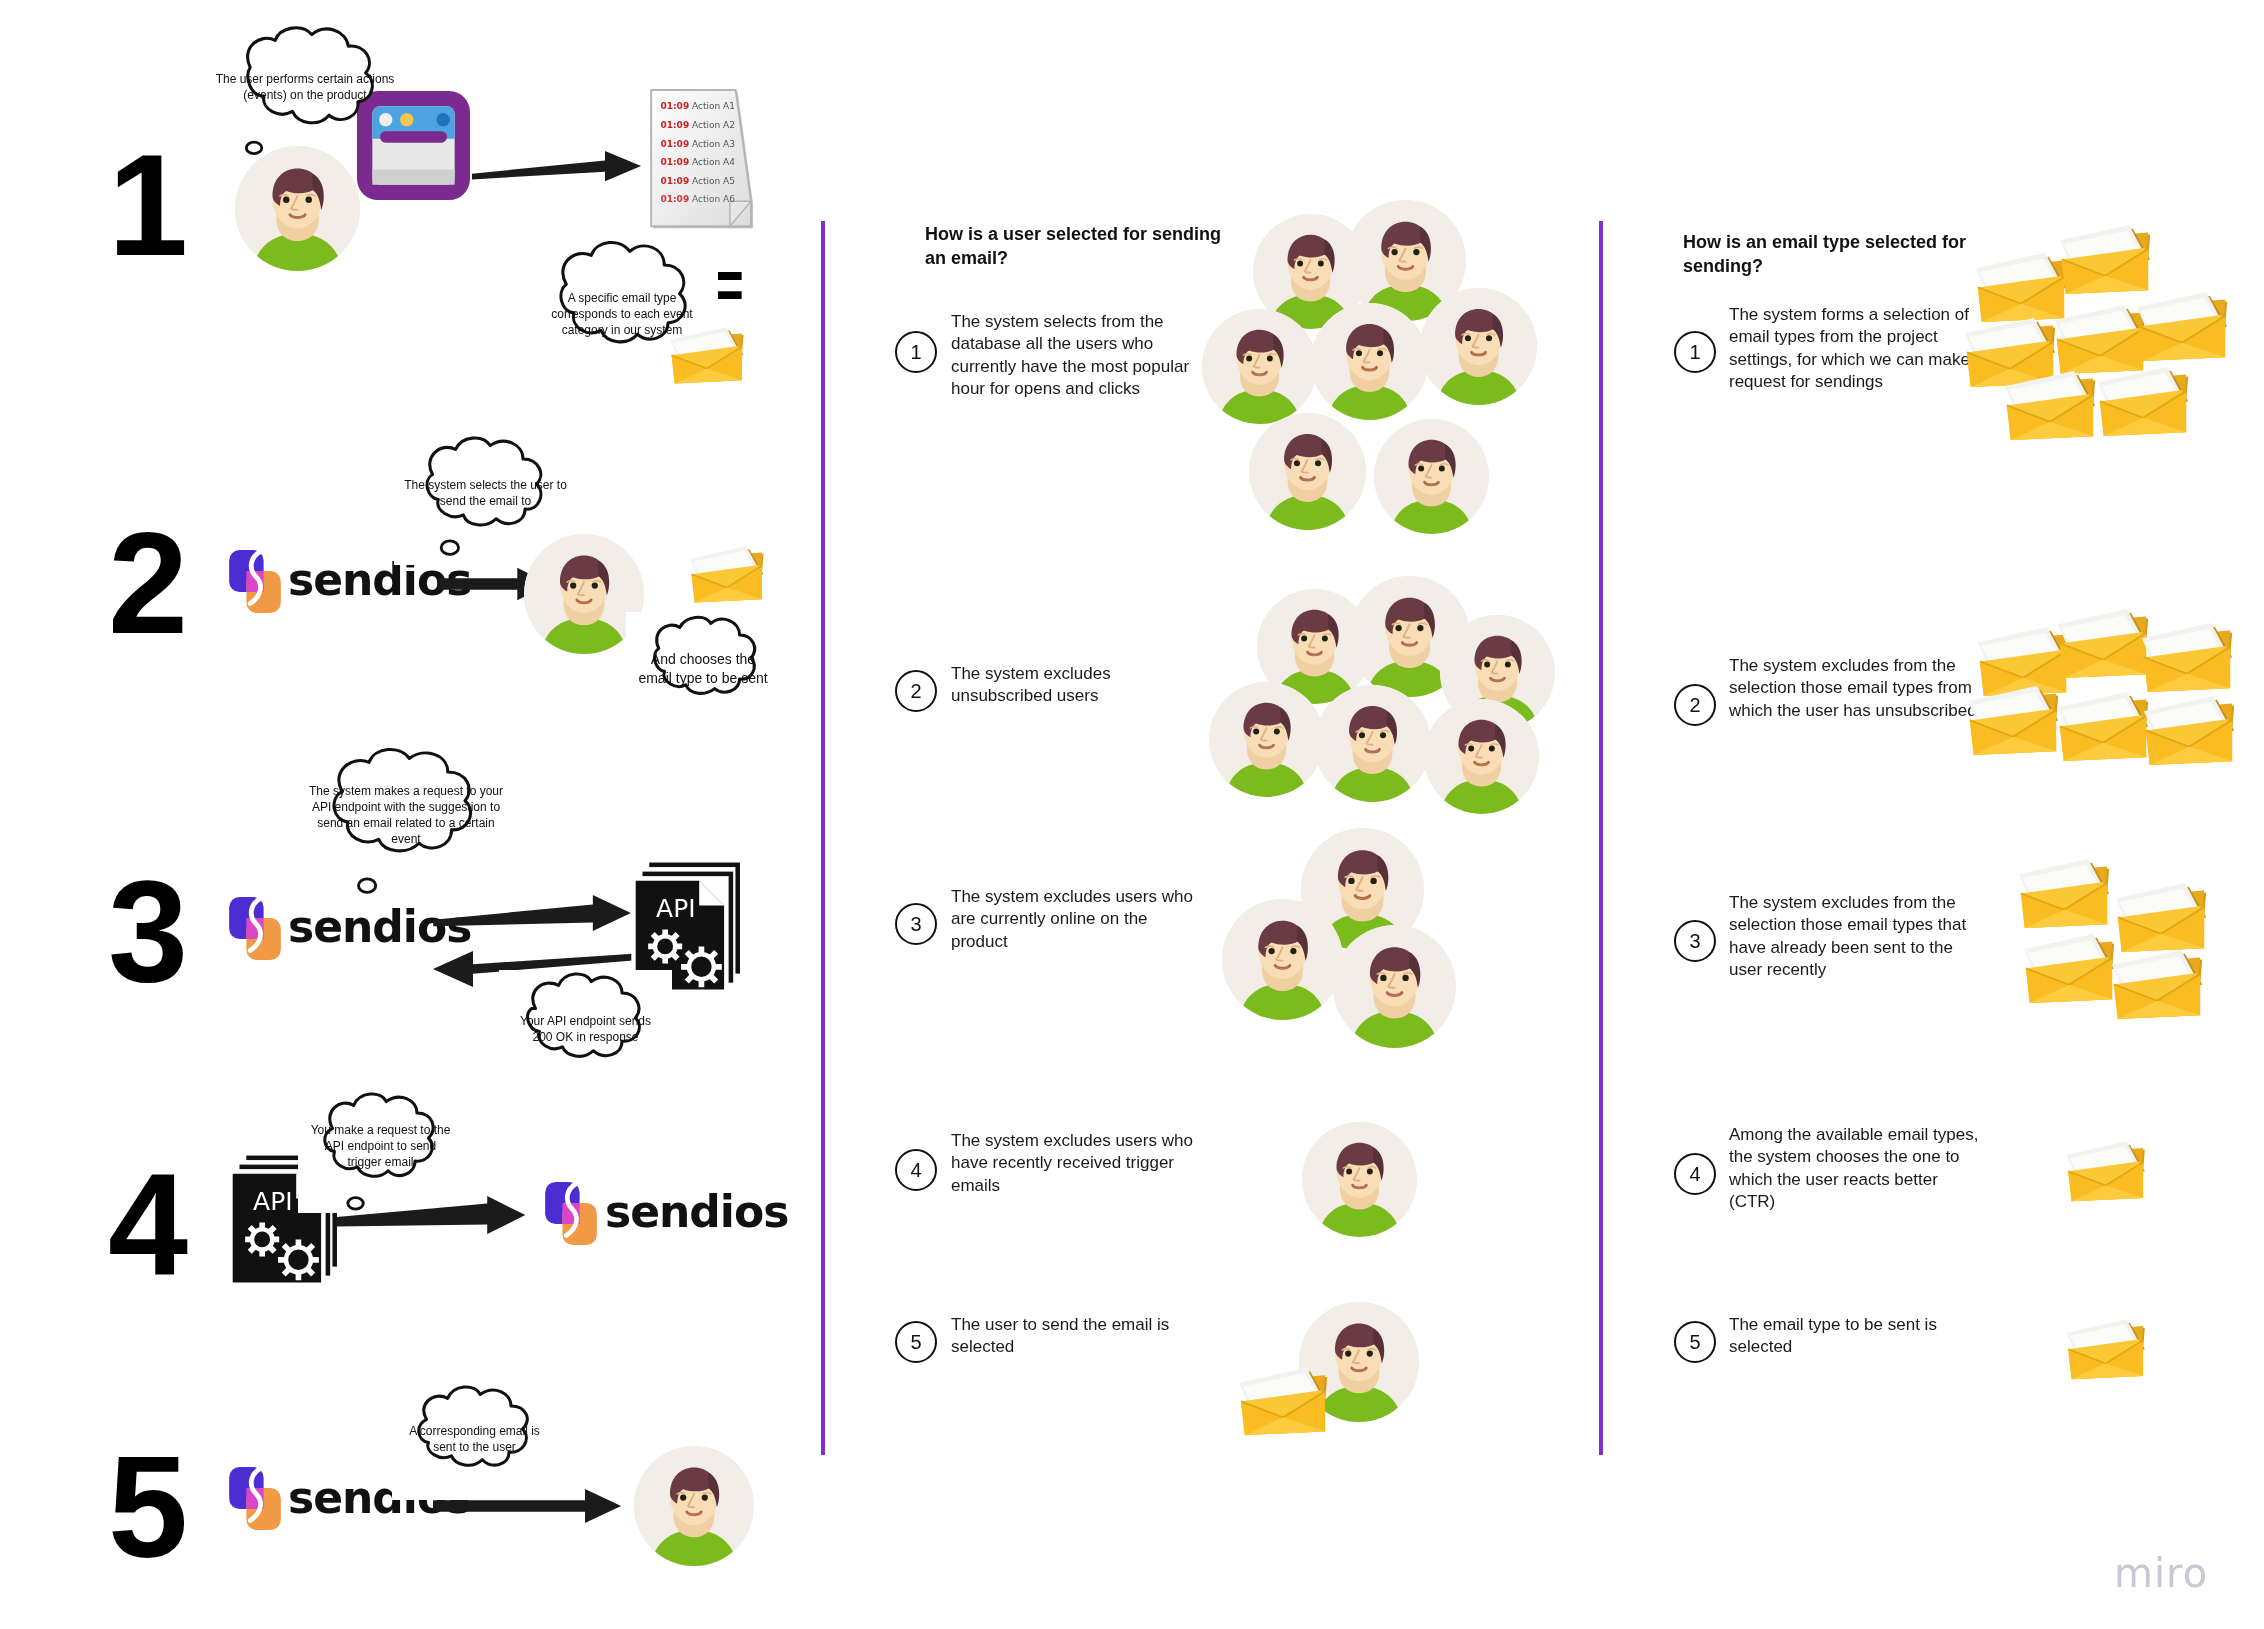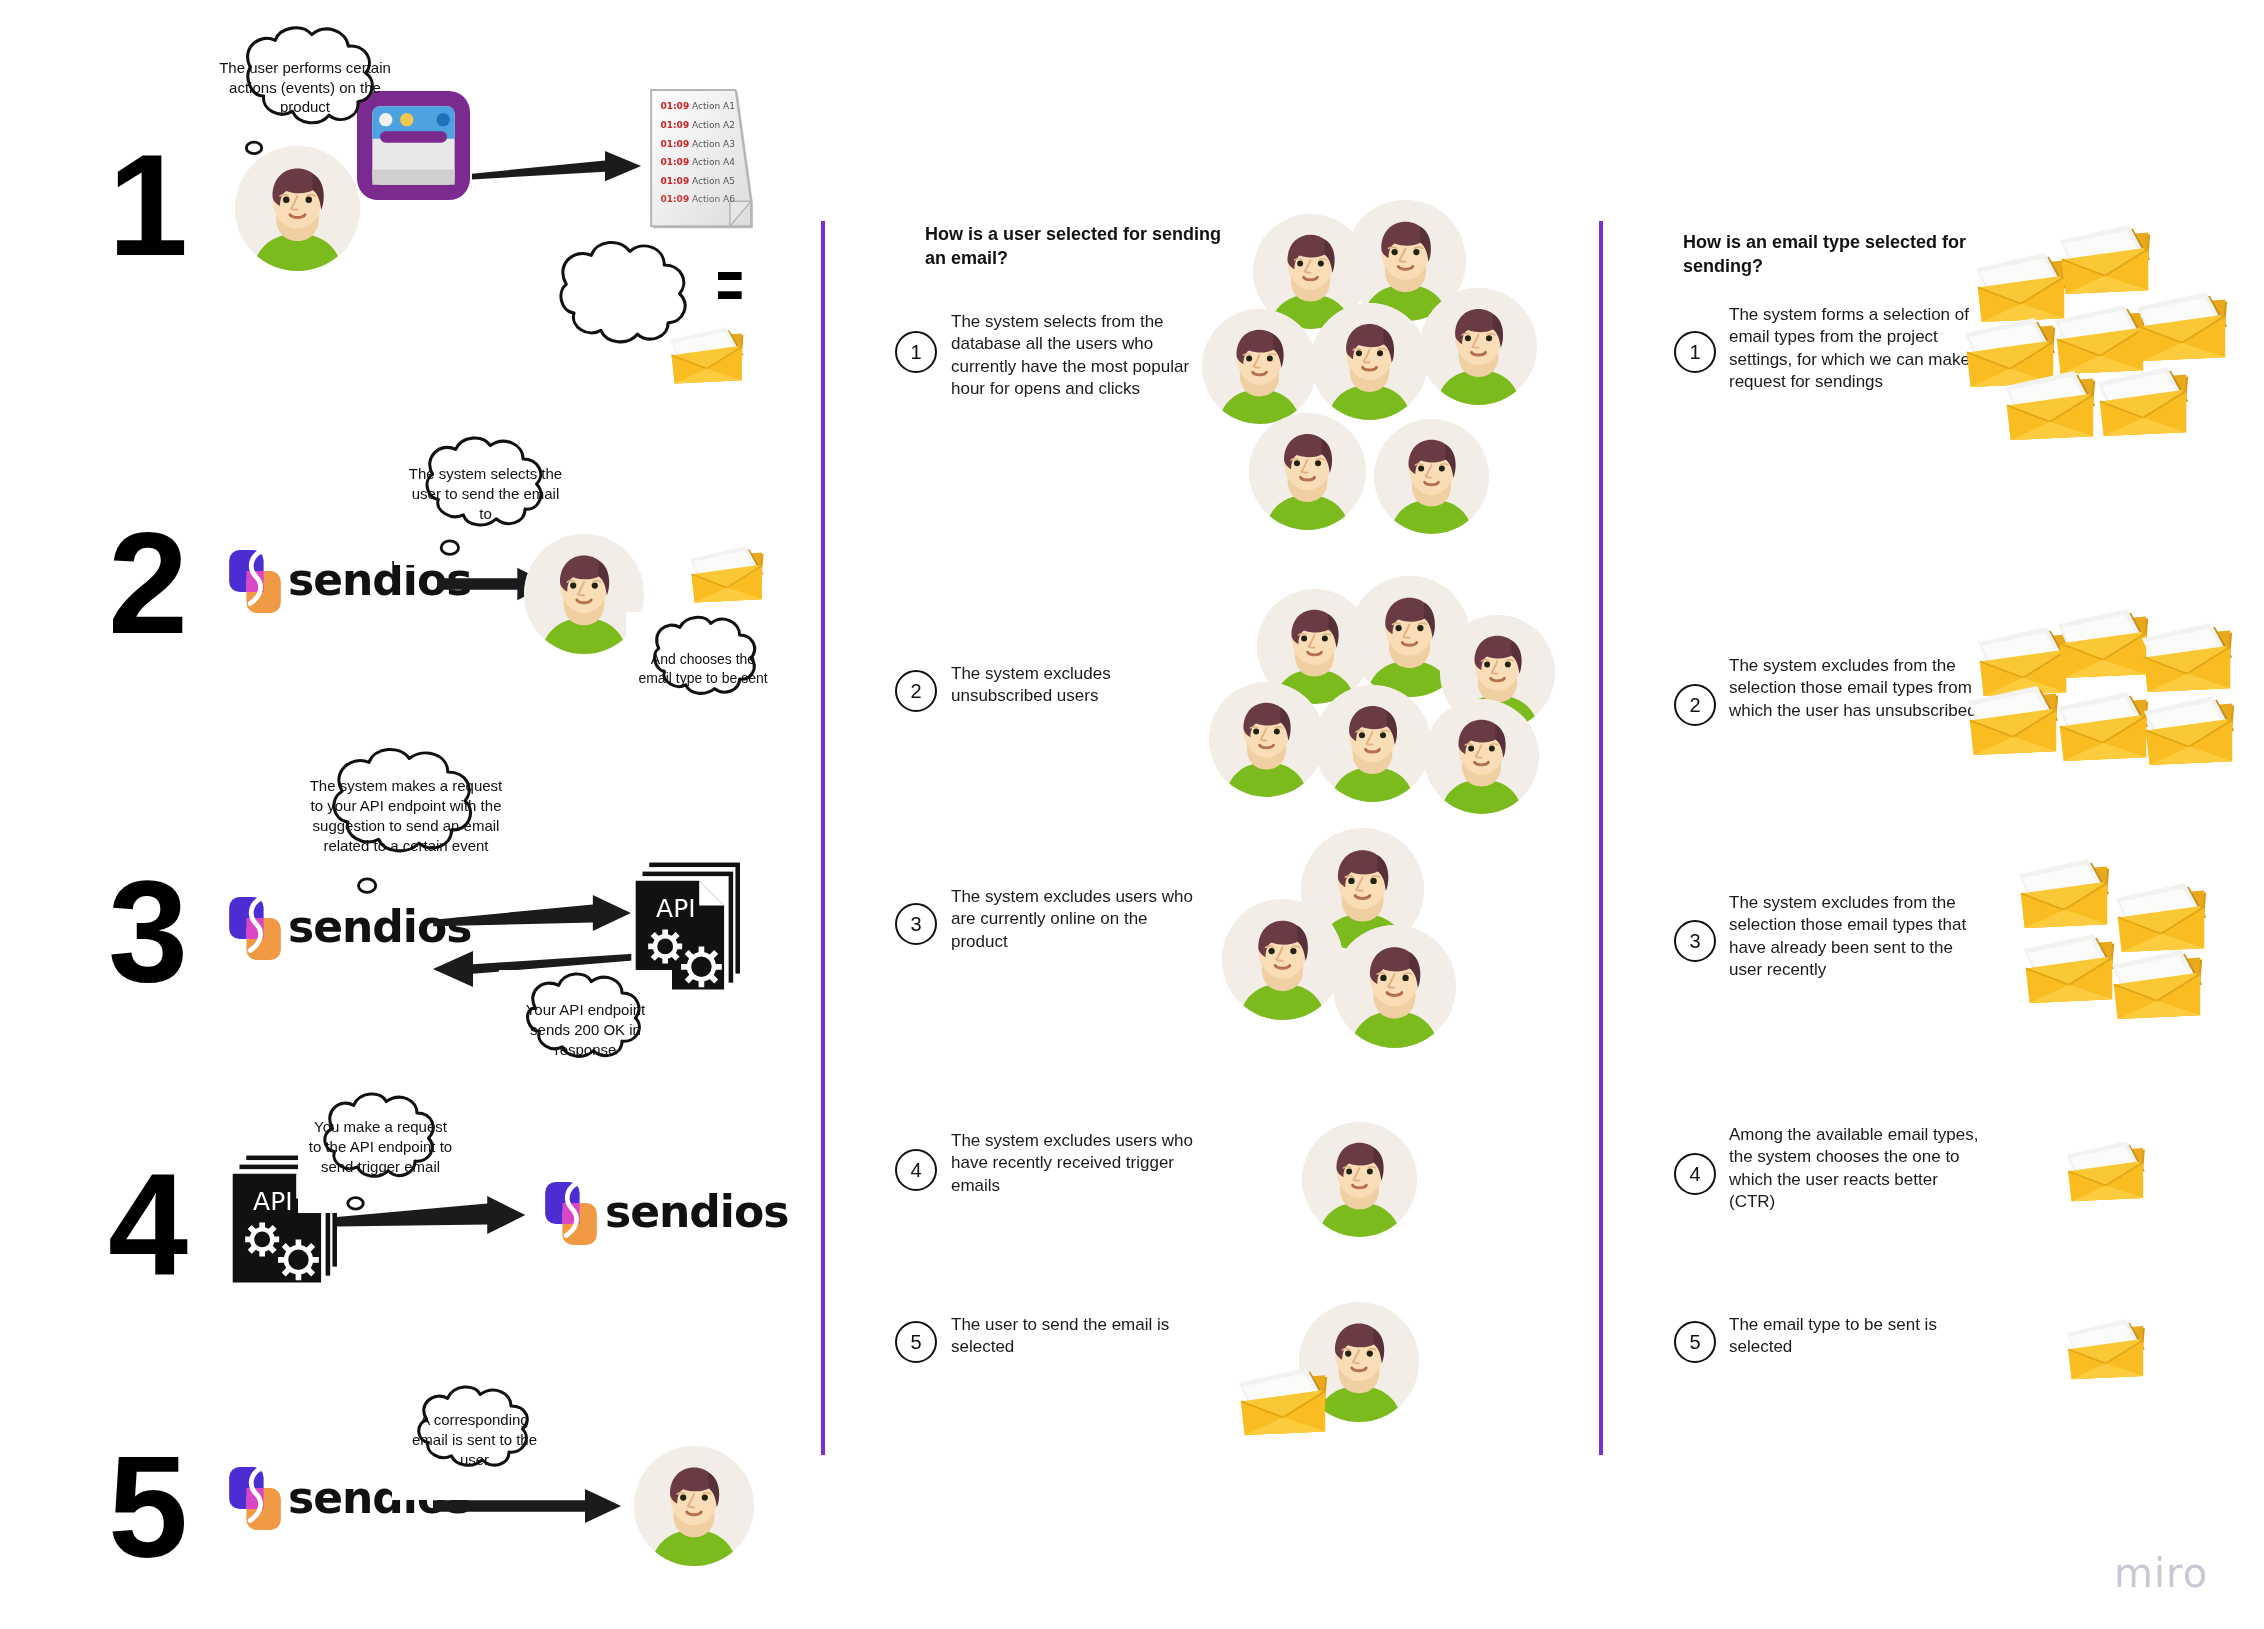--- a/index.html
+++ b/index.html
@@ -5,21 +5,21 @@
   html,body{margin:0;padding:0;background:#fff;}
   body{width:2264px;height:1629px;position:relative;overflow:hidden;
        font-family:"Liberation Sans","DejaVu Sans",sans-serif;color:#1a1a1a;}
   .abs{position:absolute;}
   
   .stepnum{font-family:"Liberation Sans",sans-serif;font-weight:700;font-size:144px;
            line-height:1;color:#000;letter-spacing:-3.8px;}
   
   .cloud{position:absolute;background:#fff;border:0;display:flex;align-items:center;
          justify-content:center;text-align:center;box-sizing:border-box;}
-  .cloud .ctext{position:relative;z-index:3;font-size:15px;line-height:1.33;color:#111;
+  .cloud .ctext{position:relative;z-index:3;font-size:12px;line-height:1.33;color:#111;
                 padding:0 9.6px;}
   .cloudsvg{position:absolute;left:0;top:0;width:100%;height:100%;z-index:1;}
   
   .avatar{position:absolute;border-radius:50%;background:#f2ede6;overflow:hidden;}
   .av-svg{width:100%;height:100%;display:block;}
   
   .env{position:absolute;}
   
   .divider{position:absolute;width:3.8px;background:#7b2fd4;}
   .colhead{position:absolute;font-size:18px;font-weight:700;line-height:1.33;color:#111;}
@@ -146,20 +146,21 @@
       <div class="logline" style="margin-bottom: 8px; opacity: 0.9;"><span class="logtime">01:09</span><span class="logact"> Action A6</span></div>
     </div>
 </div>
 
 <div class="equals" style="left:702px;top:255px;">=</div>
 
 <div class="cloud" style="left:526px;top:238px;width:192px;height:154px;">
   <svg class="cloudsvg" viewBox="0 0 200 160" preserveAspectRatio="none">
     <path d="M42 48c-12-20 8-38 26-30 6-16 30-18 40-4 14-12 36-4 36 14 18 0 26 18 16 30 12 10 4 30-12 30 0 16-20 22-32 12-10 12-32 10-38-4-14 8-32-4-28-18-14-2-18-22-8-30z" fill="#fff" stroke="#111" stroke-width="3.2" stroke-linejoin="round"></path>
   </svg>
+  <div class="ctext">A specific email type corresponds to each event category in our system</div>
 </div>
 
 <div class="env" style="left:668px;top:324px;width:79px;height:61px;">
   <svg class="av-svg" viewBox="0 0 100 78">
       <use href="#sym-envelope"></use>
     </svg>
 </div>
 
 <div class="avatar" style="left:235px;top:146px;width:125px;height:125px;">
   <svg class="av-svg" viewBox="0 0 100 100">

